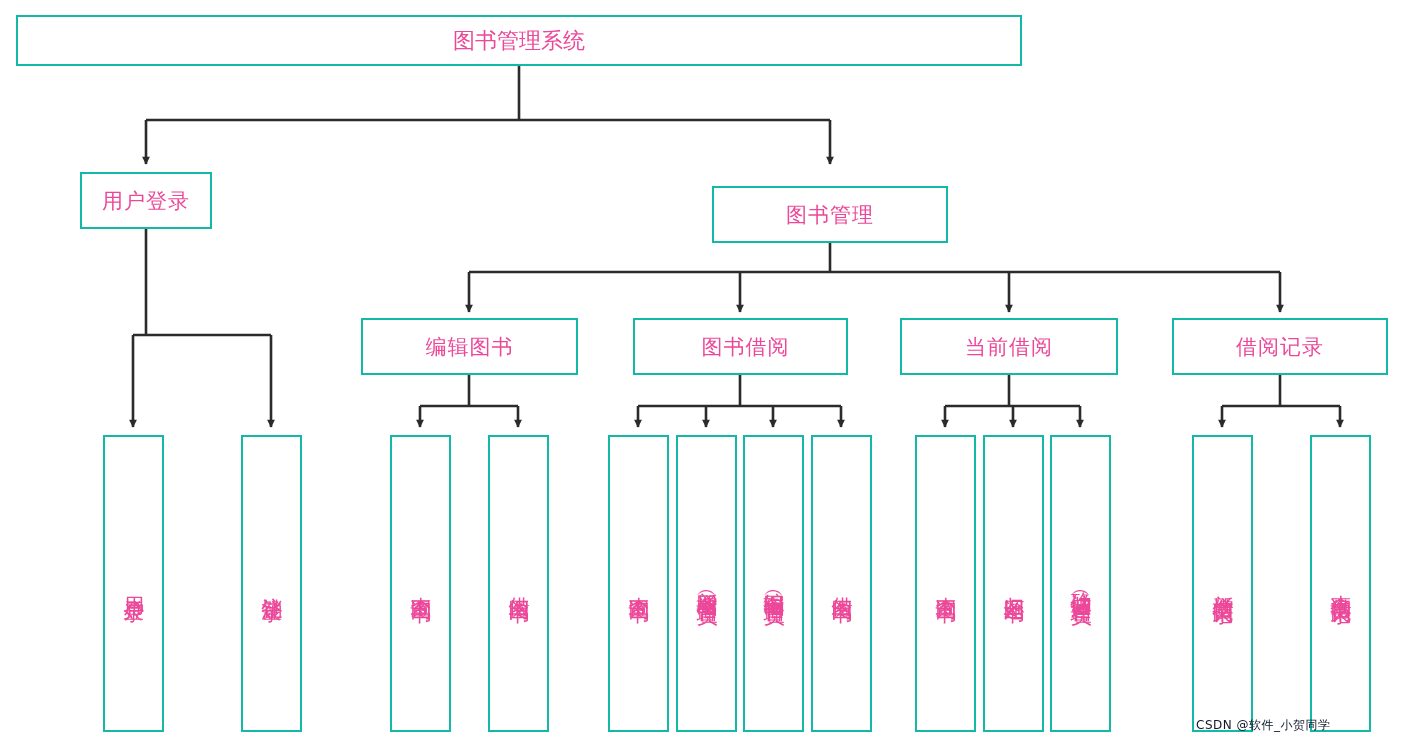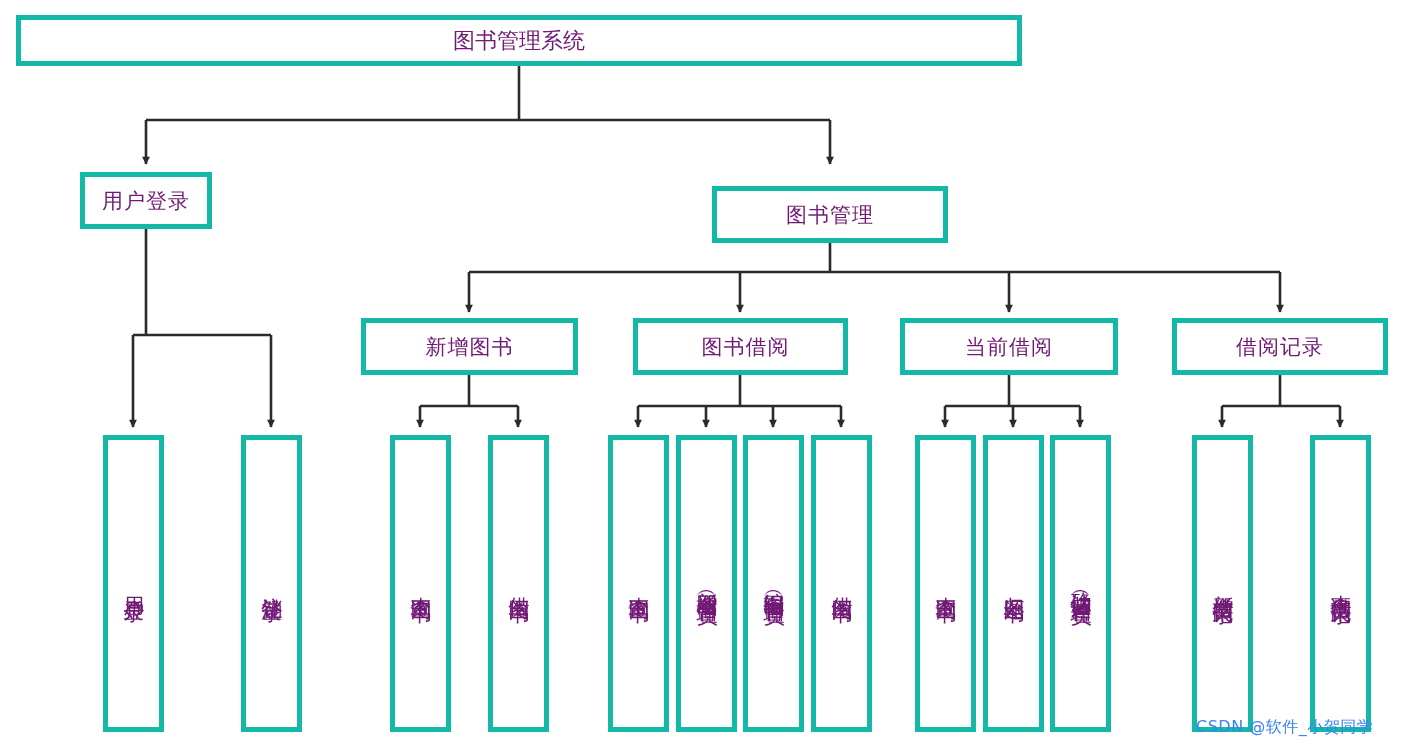--- a/index.html
+++ b/index.html
@@ -21,26 +21,26 @@
     position: absolute;
     left: 0;
     top: 0;
     width: 1405px;
     height: 747px;
     pointer-events: none;
   }
   .node {
     position: absolute;
     box-sizing: border-box;
-    border: 5px solid #14b8a6;
+    border: 2px solid #14b8a6;
     background: #ffffff;
     display: flex;
     align-items: center;
     justify-content: center;
-    color: #701a75;
+    color: #ec4899;
   }
   .node.h {
     font-size: 21px;
     letter-spacing: 1px;
   }
   .node.root {
     font-size: 22px;
   }
   .node.v {
     writing-mode: vertical-rl;
@@ -52,22 +52,22 @@
     letter-spacing: 2px;
     padding: 6px 0;
   }
   .node.v .vtext {
     writing-mode: vertical-rl;
     text-orientation: upright;
     white-space: nowrap;
   }
   .watermark {
     position: absolute;
-    font-size: 16px;
-    color: #3b82f6;
+    font-size: 12px;
+    color: #0f172a;
     white-space: nowrap;
     letter-spacing: 0.5px;
   }
 </style>
 </head>
 <body>
 
 <div id="canvas">
 
   <svg class="wires" viewBox="0 0 1405 747" xmlns="http://www.w3.org/2000/svg">
@@ -120,21 +120,21 @@
       <path d="M1222,406 L1222,427" marker-end="url(#arrow)"></path>
       <path d="M1340,406 L1340,427" marker-end="url(#arrow)"></path>
     </g>
   </svg>
 
   <div class="node root" style="left:16px; top:15px; width:1006px; height:51px;">图书管理系统</div>
 
   <div class="node h" style="left:80px; top:172px; width:132px; height:57px;">用户登录</div>
   <div class="node h" style="left:712px; top:186px; width:236px; height:57px;">图书管理</div>
 
-  <div class="node h" style="left:361px; top:318px; width:217px; height:57px;">新增图书</div>
+  <div class="node h" style="left:361px; top:318px; width:217px; height:57px;">编辑图书</div>
   <div class="node h" style="left:633px; top:318px; width:215px; height:57px;padding-left:10px;">图书借阅</div>
   <div class="node h" style="left:1172px; top:318px; width:216px; height:57px;">借阅记录</div>
   <div class="node h" style="left:900px; top:318px; width:218px; height:57px;">当前借阅</div>
 
   <div class="node v" style="left:103px; top:435px; width:61px; height:297px;">
     <span class="vtext">用户登录</span>
   </div>
   <div class="node v" style="left:241px; top:435px; width:61px; height:297px;">
     <span class="vtext">注销登录</span>
   </div>

